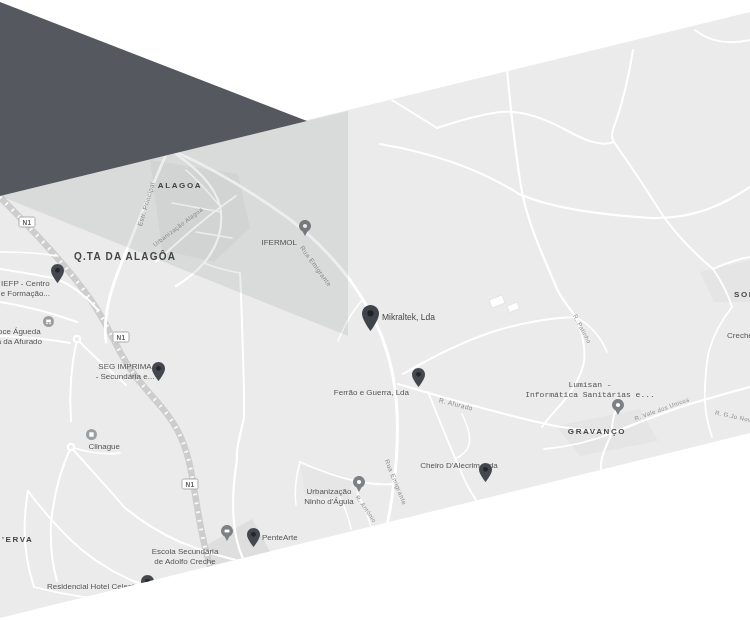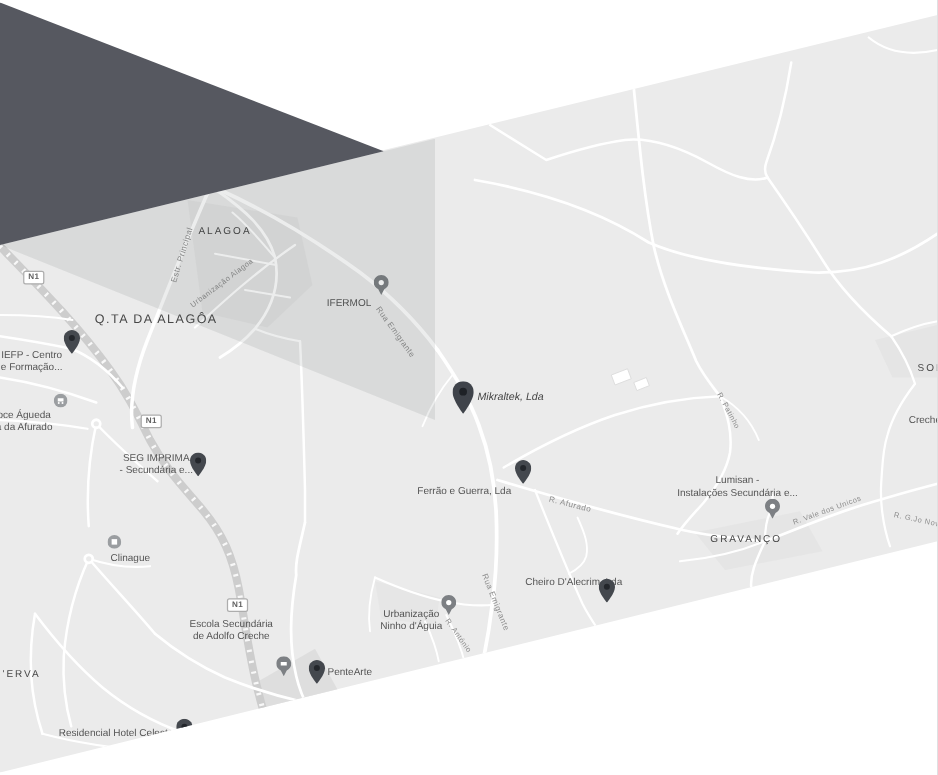--- a/index.html
+++ b/index.html
@@ -5,21 +5,21 @@
   html,body{margin:0;padding:0;background:#fff;}
   .stage{position:relative;width:750px;height:620px;background:#ffffff;overflow:hidden;
          font-family:"Liberation Sans",sans-serif;}
   .map-clip{position:absolute;inset:0;background:#ebebeb;
             clip-path:polygon(0 195px,750px 12px,750px 433px,0 618px);}
   .roads{position:absolute;left:0;top:0;}
   .wash{position:absolute;inset:0;background:rgba(40,43,50,0.085);pointer-events:none;
         clip-path:polygon(0 196px,348px 111px,348px 336px);}
   .slate{position:absolute;inset:0;background:#565860;
          clip-path:polygon(0 2px,307px 121px,0 196px);}
-  .arealbl{position:absolute;transform:translate(-50%,-50%);font-size:8px;font-weight:normal;
+  .arealbl{position:absolute;transform:translate(-50%,-50%);font-size:8px;font-weight:bold;
            letter-spacing:1.6px;color:#474747;white-space:nowrap;}
   .arealbl.small{font-size:10px;letter-spacing:1.2px;}
   .anchor-left{transform:translateY(-50%);}
   .poilbl{position:absolute;font-size:8px;color:#555555;white-space:nowrap;line-height:9.5px;}
   .poilbl span{display:block;text-align:center;}
   .ctr{transform:translate(-50%,-50%);text-align:center;}
   .ralign{text-align:right;margin-top:16px;}
   .roadlbl{position:absolute;font-size:6.5px;color:#8e8e8e;letter-spacing:.4px;white-space:nowrap;}
   .roadlbl.tiny{font-size:6px;}
   .shield{position:absolute;width:17px;height:11px;background:#fff;border:1px solid #adadad;
@@ -130,41 +130,41 @@
     <div class="roadlbl tiny" style="left:366px;top:509px;transform:translate(-50%,-50%) rotate(55deg);">R. António</div>
     <div class="roadlbl tiny" style="left:582px;top:329px;transform:translate(-50%,-50%) rotate(62deg);">R. Patinho</div>
     <div class="roadlbl tiny" style="left:662px;top:409px;transform:translate(-50%,-50%) rotate(-20deg);">R. Vale dos Unicos</div>
     <div class="roadlbl tiny" style="left:736px;top:417px;transform:translate(-50%,-50%) rotate(12deg);">R. G.Jo Nov...</div>
 
     <div class="shield" style="left:27px;top:222px;">N1</div>
     <div class="shield" style="left:121px;top:337px;">N1</div>
     <div class="shield" style="left:190px;top:484px;">N1</div>
 
     <div class="poilbl ralign" style="right:453px;top:222px;">IFERMOL</div>
-    <div class="poilbl" style="left:382px;top:313px;font-size:8.5px;color:#454545;font-style:italic;">Mikraltek, Lda</div>
+    <div class="poilbl" style="left:382px;top:313px;font-size:8.5px;color:#454545;">Mikraltek, Lda</div>
     <div class="poilbl ralign" style="right:341px;top:372px;">Ferrão e Guerra, Lda</div>
     <div class="poilbl ctr" style="left:459px;top:466px;">Cheiro D'Alecrim, Lda</div>
-    <div class="poilbl ctr" style="left:590px;top:389px;">
+    <div class="poilbl ctr" style="left:590px;top:389px;font-family:Liberation Mono, monospace;">
       <span>Lumisan -</span>
-      <span>Instalações Secundária e...</span>
+      <span>Informática Sanitárias e...</span>
     </div>
     <div class="poilbl ctr" style="left:125px;top:371px;">
       <span>SEG IMPRIMA</span>
       <span>- Secundária e...</span>
     </div>
     <div class="poilbl ralign" style="right:630px;top:426px;">Clinague</div>
     <div class="poilbl ralign" style="right:708px;top:311px;">
       <span>oce Águeda</span>
       <span>a da Afurado</span>
     </div>
     <div class="poilbl ralign" style="right:700px;top:263px;">
       <span>IEFP - Centro</span>
       <span>e Formação...</span>
     </div>
-    <div class="poilbl ctr" style="left:185px;top:504px;">
+    <div class="poilbl ctr" style="left:185px;top:556px;">
       <span>Escola Secundária</span>
       <span>de Adolfo Creche</span>
     </div>
     <div class="poilbl" style="left:262px;top:533px;text-align:right;">PenteArte</div>
     <div class="poilbl ctr" style="left:329px;top:496px;">
       <span>Urbanização</span>
       <span>Ninho d'Águia</span>
     </div>
     <div class="poilbl" style="left:47px;top:582px;">Residencial Hotel Celeste</div>
     <div class="poilbl" style="left:727px;top:331px;">Creche</div>

